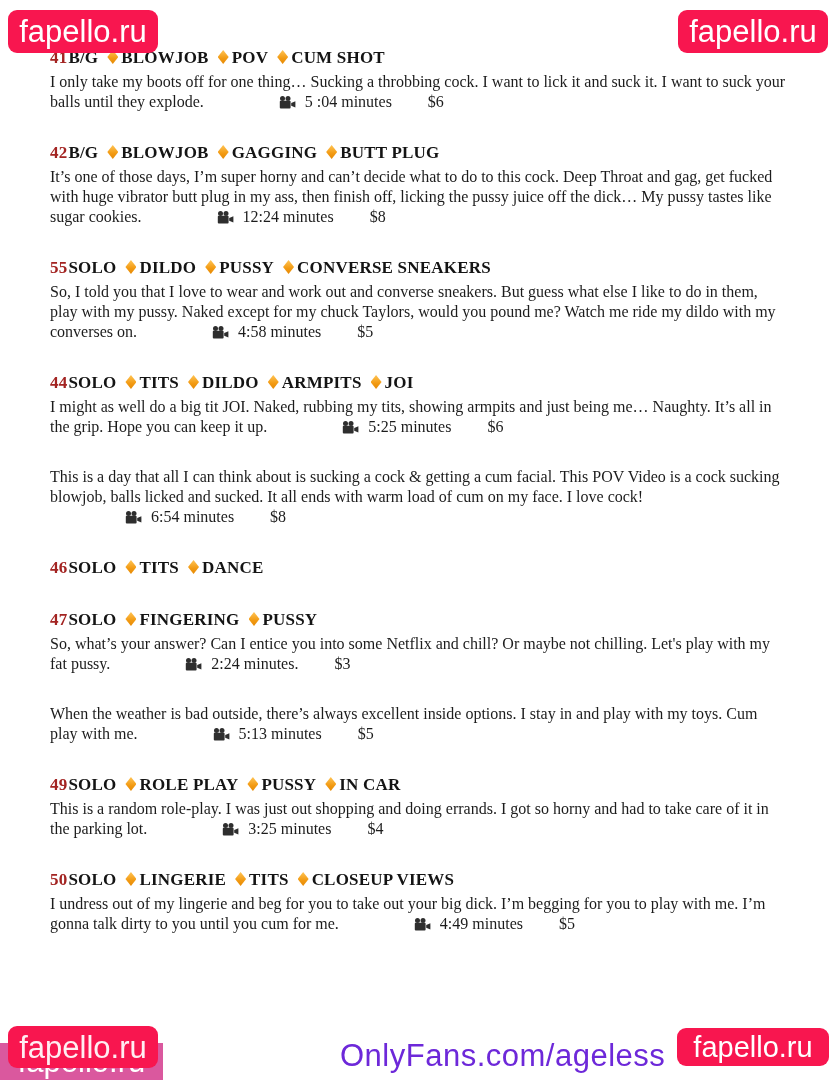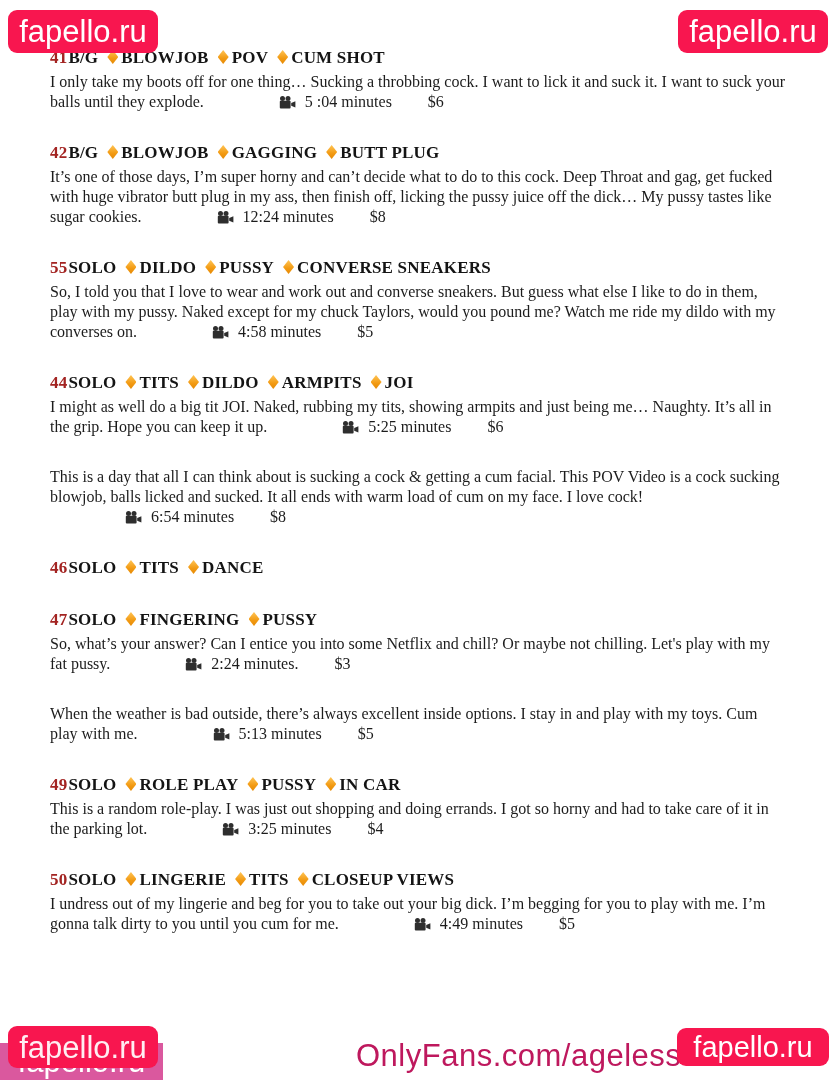--- a/index.html
+++ b/index.html
@@ -25,23 +25,23 @@
   .badge.br{left:677px;top:1028px;width:152px;height:38px;font-size:29px;}
   .badge.tl{left:8px;top:10px;}
   .badge.tr{left:678px;top:10px;}
   .pink-badge{
     position:absolute;left:0;top:1043px;width:163px;height:37px;
     background:#da589e;color:#ffffff;z-index:4;
     font-family:"Liberation Sans", sans-serif;font-size:31px;line-height:1;
     display:flex;align-items:center;justify-content:center;overflow:hidden;
   }
   .footer-handle{
-    position:absolute;left:356px;top:1038px;z-index:3;
+    position:absolute;left:340px;top:1038px;z-index:3;
     font-family:"Liberation Sans", sans-serif;
-    font-size:31px;color:#be185d;letter-spacing:.5px;white-space:nowrap;
+    font-size:31px;color:#6d28d9;letter-spacing:.5px;white-space:nowrap;
   }
   
   .menu{
     position:absolute;left:50px;top:47px;width:736px;
   }
   .item{margin:0 0 30px 0;}
   .title{
     margin:0;padding:0;
     font-size:17px;font-weight:bold;color:#141414;
     letter-spacing:.2px;line-height:22px;

